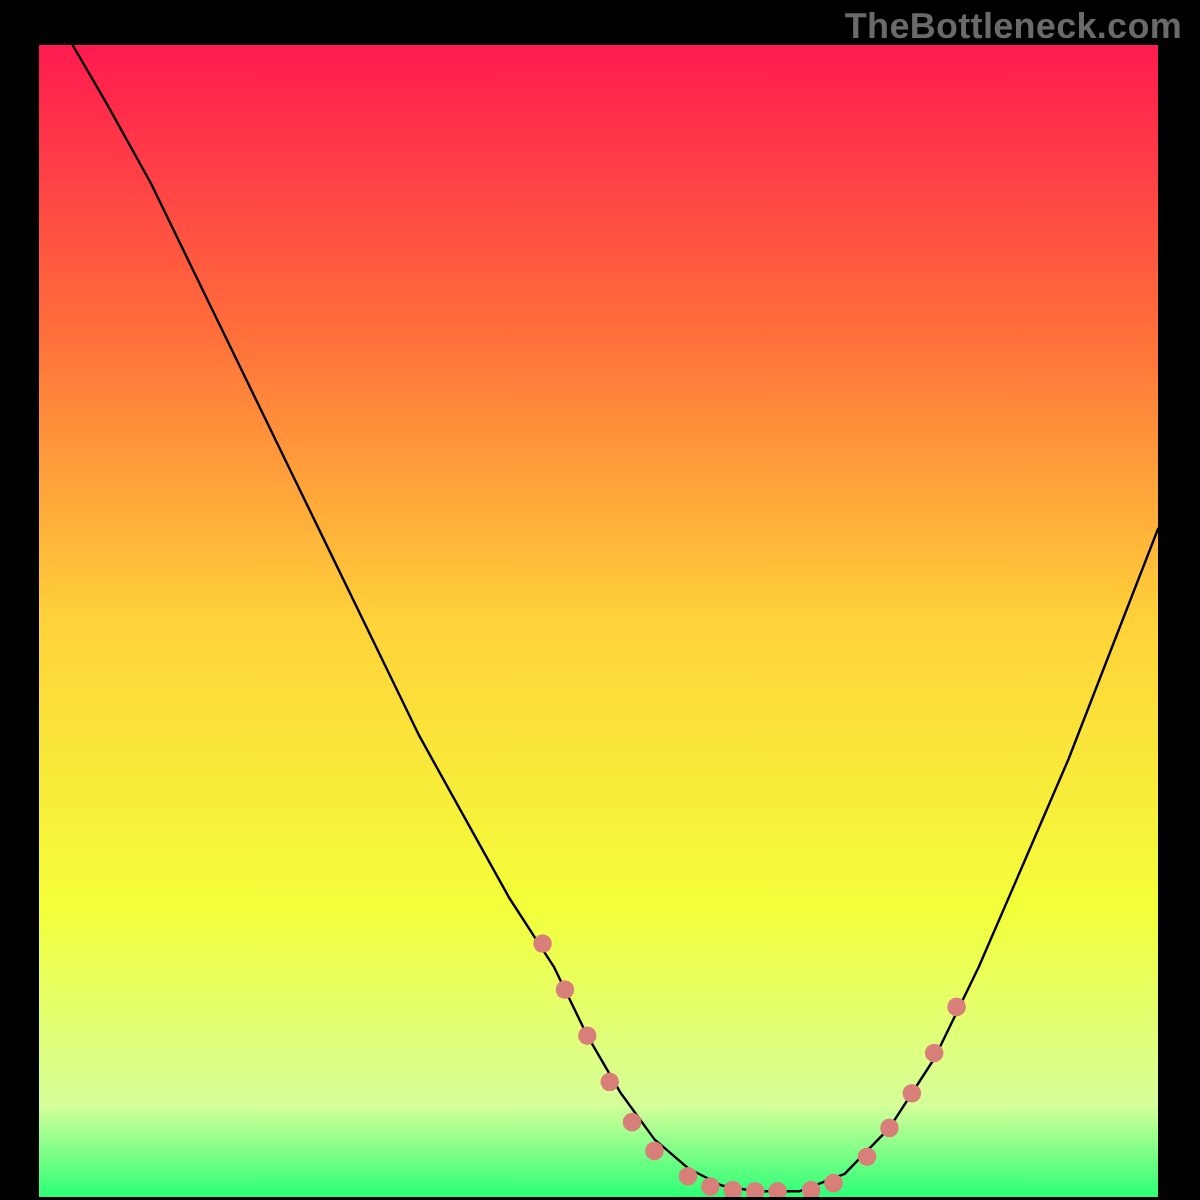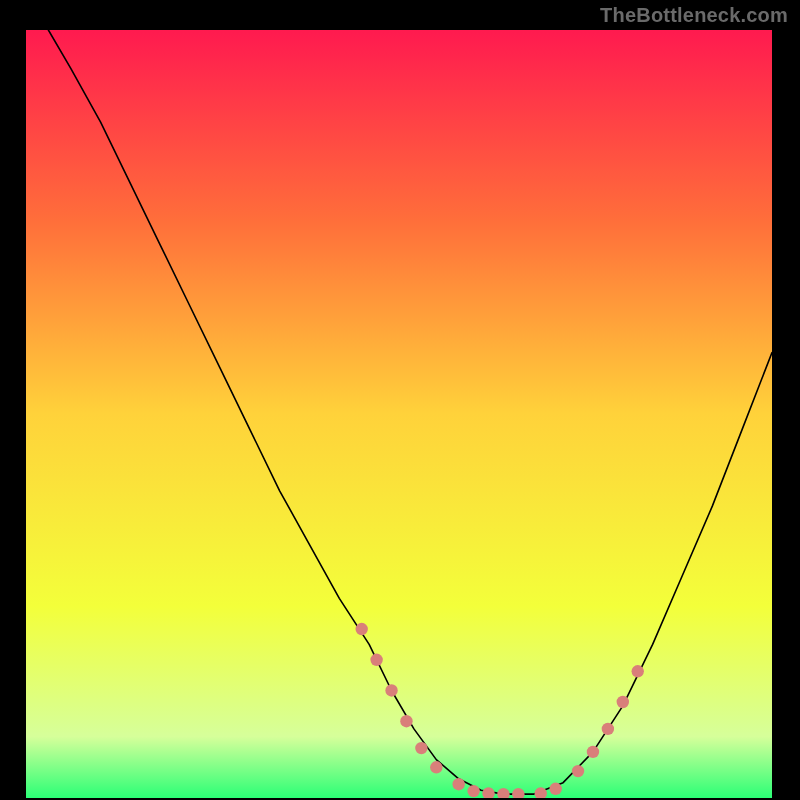--- a/index.html
+++ b/index.html
@@ -8,21 +8,21 @@
     position: relative;
     width: 800px;
     height: 800px;
     background: #000;
   }
   .watermark {
     position: absolute;
     top: 4px;
     right: 12px;
     font-family: Arial, Helvetica, sans-serif;
-    font-size: 20px;
+    font-size: 24px;
     font-weight: 600;
     color: #6a6a6a;
     letter-spacing: 0.2px;
     z-index: 10;
   }
   .plot-area {
     position: absolute;
     left: 26px;
     top: 30px;
     width: 746px;

